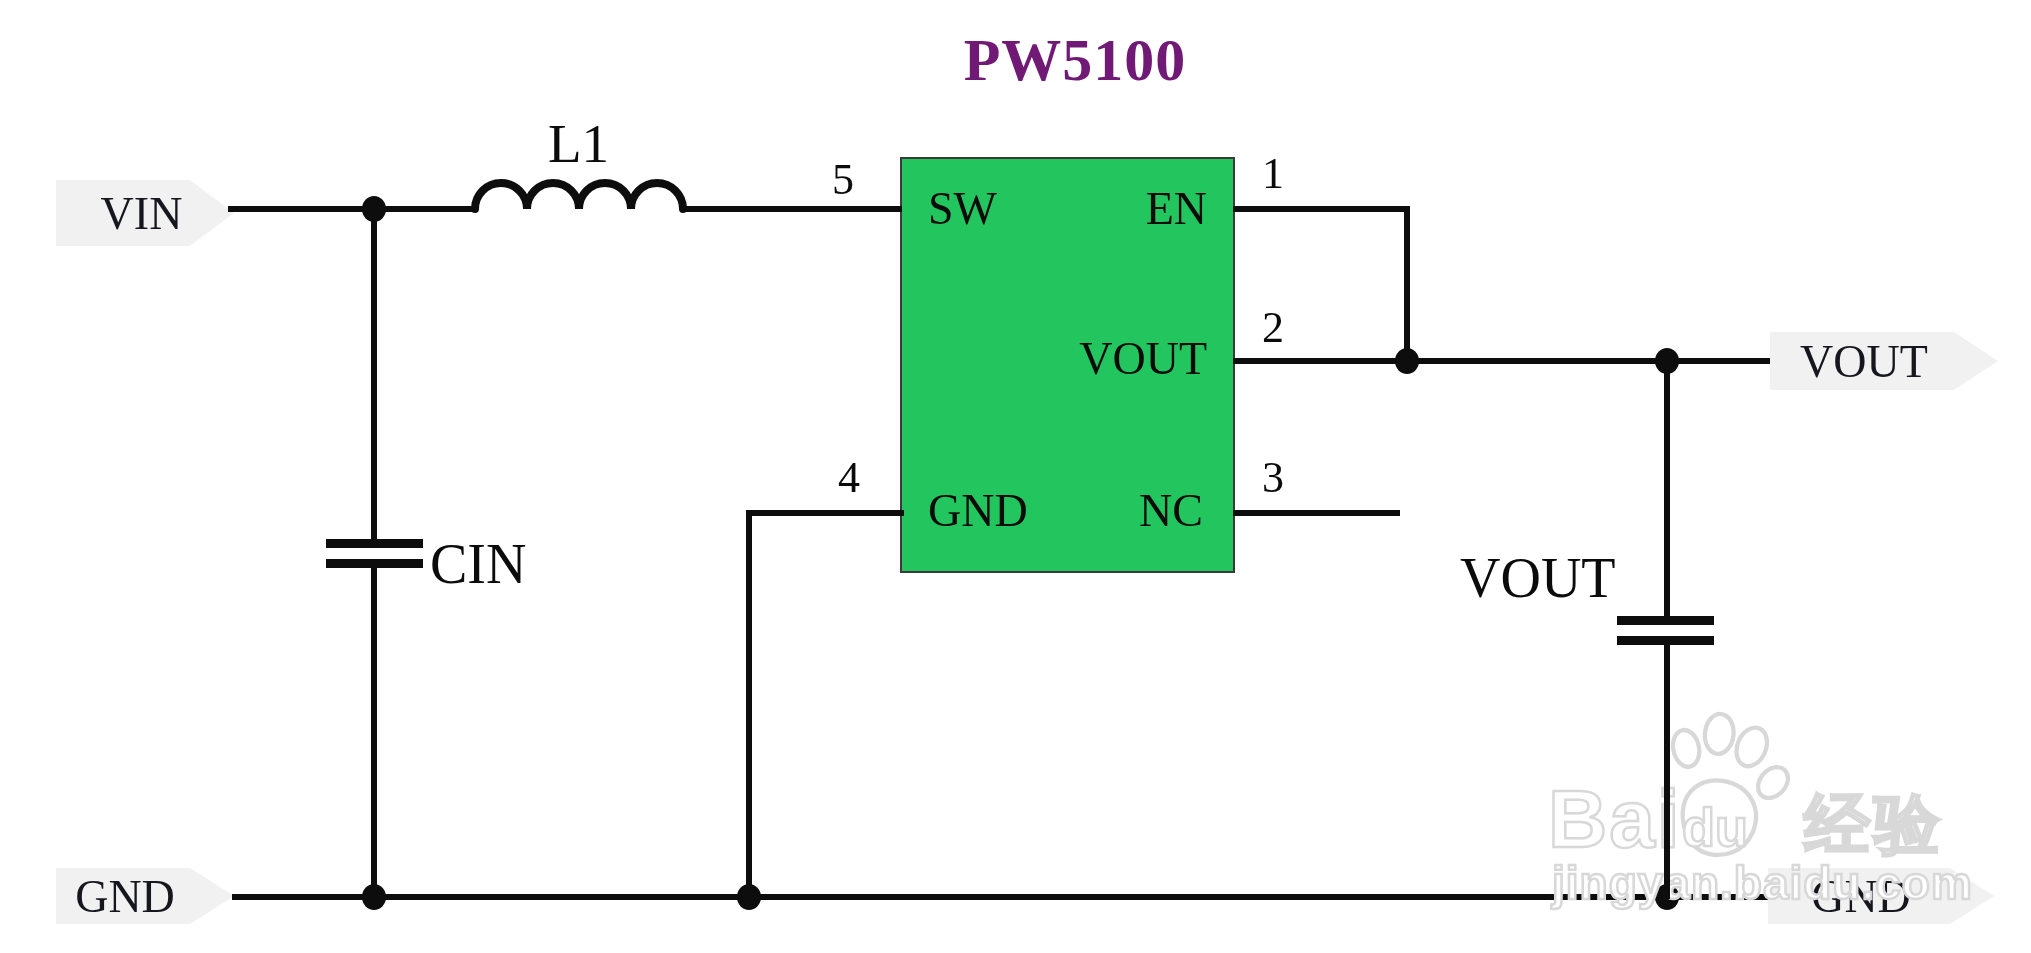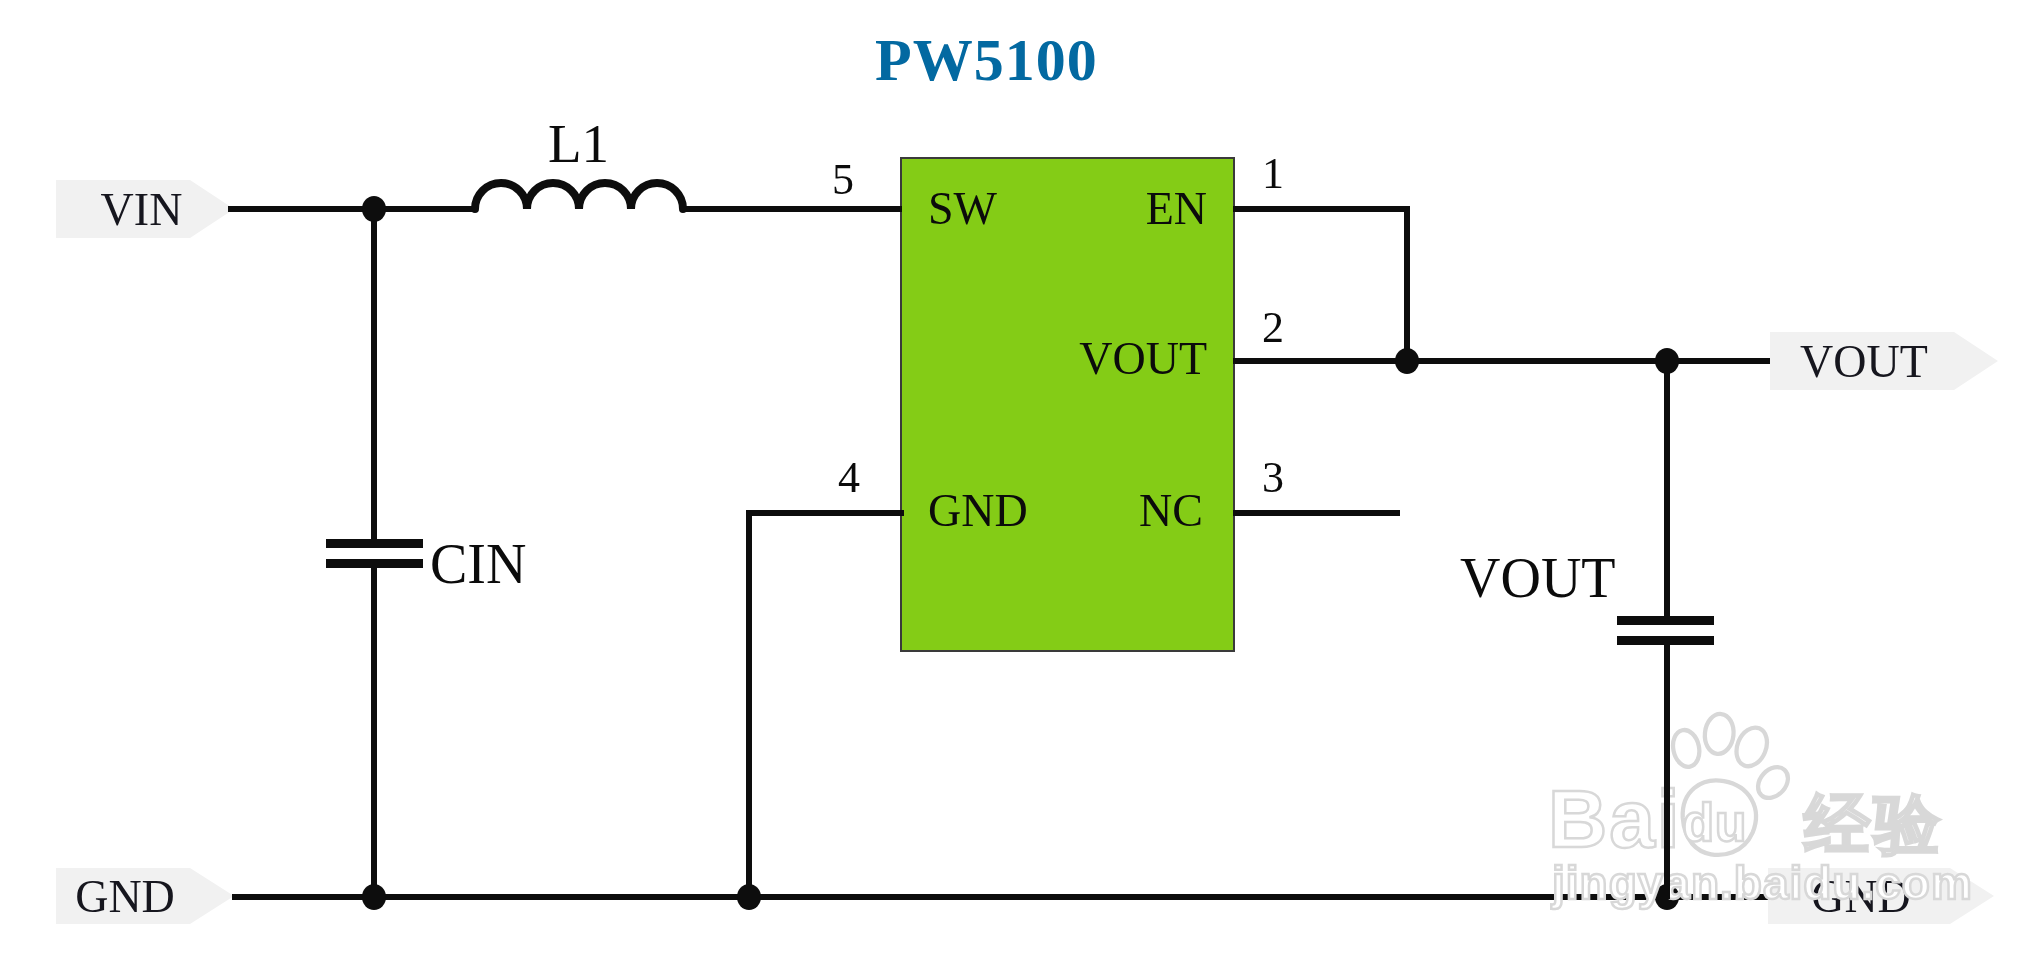--- a/index.html
+++ b/index.html
@@ -28,57 +28,57 @@
   
   .dot{position:absolute;width:24px;height:26px;border-radius:50%;
        background:#0d0d0d;transform:translate(-50%,-50%);z-index:3;}
   
   .plate{position:absolute;background:#0d0d0d;height:9px;width:97px;z-index:2;}
   .cin-p1 {left:326px;top:539px;}
   .cin-p2 {left:326px;top:559px;}
   .cout-p1{left:1617px;top:616px;}
   .cout-p2{left:1617px;top:636px;}
   
-  .ic-box{position:absolute;left:900px;top:157px;width:335px;height:495px;
-          background:#84cc16;border:2px solid #3a3a3a;box-sizing:border-box;z-index:1;}
+  .ic-box{position:absolute;left:900px;top:157px;width:335px;height:416px;
+          background:#22c55e;border:2px solid #3a3a3a;box-sizing:border-box;z-index:1;}
   .pin-label{position:absolute;font-size:46px;line-height:1.2;color:#0b0b0b;}
   .pl-sw  {left:26px;top:22px;}
   .pl-en  {right:26px;top:22px;}
   .pl-vout{right:26px;top:172px;}
   .pl-gnd {left:26px;top:324px;}
   .pl-nc  {right:30px;top:324px;margin-left:25px;}
   .pin-num{position:absolute;font-size:44px;line-height:1;color:#0b0b0b;z-index:2;}
   .pn-5{left:832px;top:158px;}
   .pn-1{left:1262px;top:152px;}
   .pn-2{left:1262px;top:306px;}
   .pn-3{left:1262px;top:456px;}
   .pn-4{left:838px;top:456px;}
   
   .flag{position:absolute;background:#f1f1f1;z-index:1;
         clip-path:polygon(0 0, calc(100% - 44px) 0, 100% 50%, calc(100% - 44px) 100%, 0 100%);
         display:flex;align-items:center;justify-content:center;
         padding-right:40px;box-sizing:border-box;
         font-size:46px;color:#16161e;}
-  .f-vin {left:56px;top:180px;width:178px;height:58px;padding-left:33px;}
+  .f-vin {left:56px;top:180px;width:178px;height:66px;padding-left:33px;}
   .f-gndl{left:56px;top:868px;width:178px;height:56px;}
   .f-vout{left:1770px;top:332px;width:228px;height:58px;z-index:2;}
   .f-gndr{left:1768px;top:868px;width:226px;height:56px;z-index:2;}
   
   .ref-label{position:absolute;font-size:56px;color:#0b0b0b;z-index:2;}
   .l-l1  {left:548px;top:112px;font-size:55px;}
   .l-cin {left:430px;top:532px;}
   .l-cout{left:1460px;top:546px;}
-  .title{position:absolute;left:875px;top:26px;width:400px;
-         font-size:60px;font-weight:bold;letter-spacing:1px;color:#0369a1;z-index:2;}
+  .title{position:absolute;left:875px;top:26px;width:400px;text-align:center;
+         font-size:60px;font-weight:bold;letter-spacing:1px;color:#701a75;z-index:2;}
   .symbol{position:absolute;z-index:2;}
   
   .wm{position:absolute;font-family:"Liberation Sans", sans-serif;font-weight:bold;
       color:#ffffff;-webkit-text-stroke:2.5px #d8d8d8;z-index:4;}
   .wm-bai{left:1548px;top:772px;font-size:82px;letter-spacing:2px;}
-  .wm-du {left:1682px;top:796px;font-size:54px;font-family:Liberation Mono, monospace;}
+  .wm-du {left:1682px;top:796px;font-size:54px;}
   .wm-cn {left:1804px;top:780px;font-size:66px;letter-spacing:4px;}
   .wm-url{left:1552px;top:856px;font-size:46px;letter-spacing:1px;z-index:5;}
   .wm-paw{left:1645px;top:712px;width:150px;height:150px;z-index:4;transform:rotate(10deg);}
 </style>
 </head>
 <body>
 
 <div class="title">PW5100</div>
 
 <div class="wire w-vin"></div>

